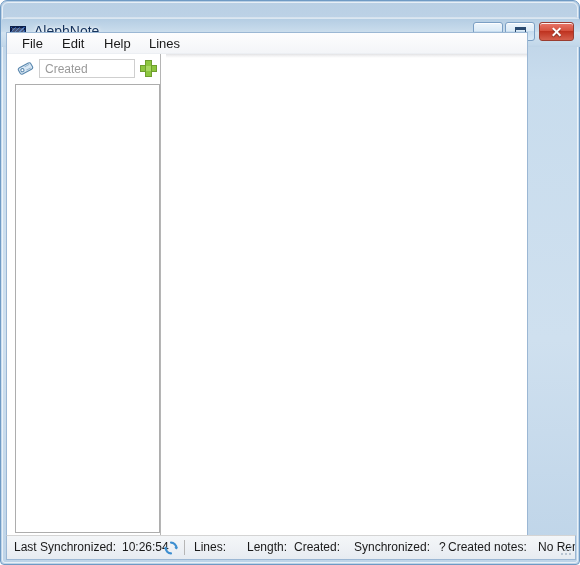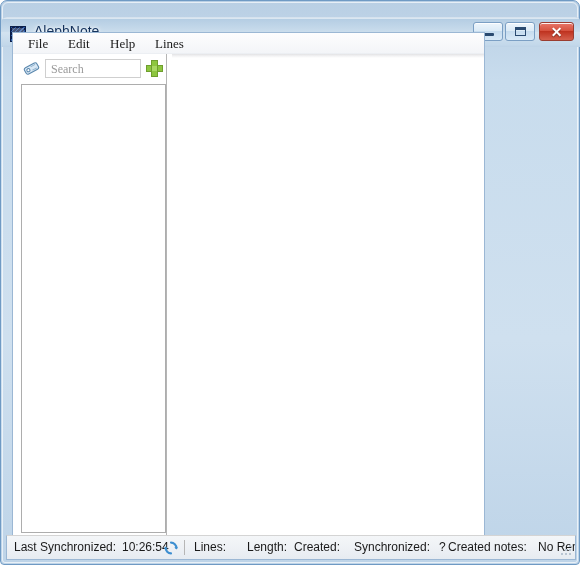--- a/index.html
+++ b/index.html
@@ -127,29 +127,28 @@
     color: #ffffff;
     font-size: 14px;
     font-weight: bold;
     line-height: 1;
     text-shadow: 0 1px 1px rgba(0,0,0,0.45);
   }
 
   
   #client {
     position: absolute;
-    left: 11px; top: 31px;
-    width: 473px;
+    left: 5px; top: 31px;
+    width: 522px;
     height: 503px;
     background: #ffffff;
     border: 1px solid #9bb7d4;
     border-bottom: none;
     box-sizing: border-box;
     overflow: hidden;
-    font-family: Liberation Serif, serif;
   }
 
   
   #menubar {
     position: absolute;
     left: 0; top: 0;
     width: 568px;
     height: 21px;
     background: linear-gradient(to bottom, #fdfdfe 0%, #f3f5f8 100%);
     border-bottom: 1px solid #eceff3;
@@ -370,21 +369,21 @@
             <g transform="rotate(-28 8.5 7.5)">
               <rect x="1.5" y="4" width="14" height="7" rx="2" ry="2" fill="#d9e8f5" stroke="#5b88ae" stroke-width="1.1"></rect>
               <circle cx="5" cy="7.5" r="1.6" fill="#ffffff" stroke="#5b88ae" stroke-width="1"></circle>
               <line x1="8.5" y1="5.6" x2="13.5" y2="5.6" stroke="#8fb0cb" stroke-width="0.9"></line>
               <line x1="8.5" y1="9.4" x2="13.5" y2="9.4" stroke="#8fb0cb" stroke-width="0.9"></line>
             </g>
           </svg>
         </div>
 
         <div id="search-input-wrap">
-          <div id="search-placeholder">Search</div>
+          <div id="search-placeholder">Created</div>
         </div>
 
         <div id="add-note-button">
           <div class="plus-shape">
             <div class="bar h"></div>
             <div class="bar v"></div>
             <div class="inner"></div>
           </div>
         </div>
 

